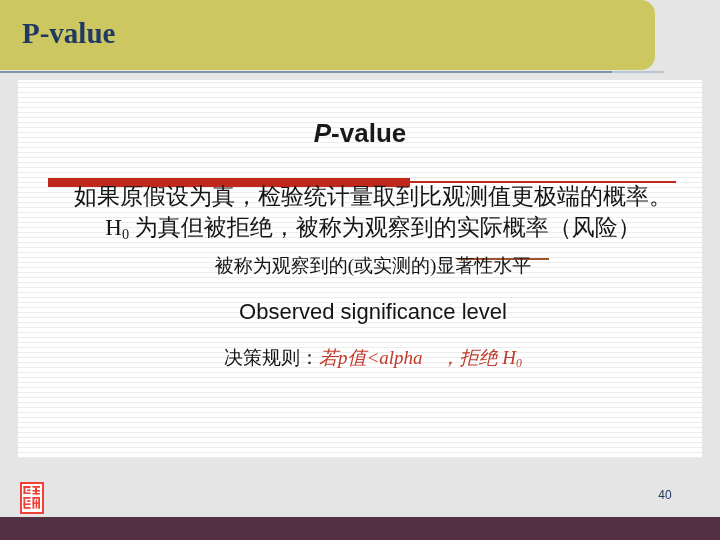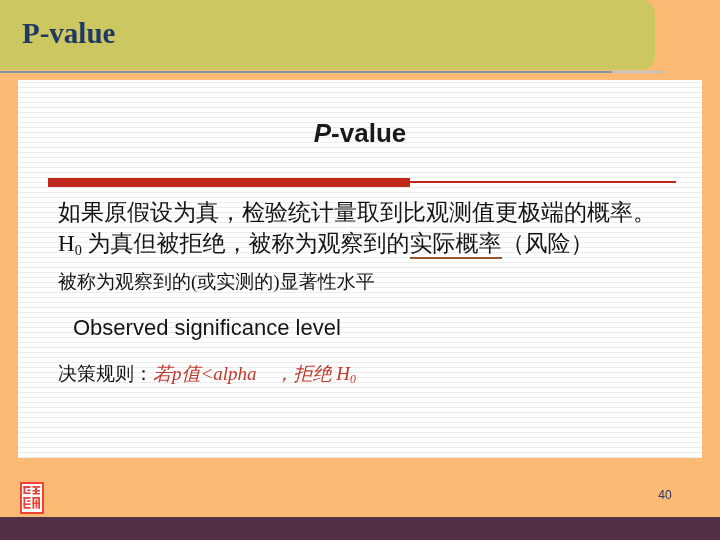--- a/index.html
+++ b/index.html
@@ -14,21 +14,21 @@
     font-family: "Liberation Sans", sans-serif;
     position: relative;
   }
 
   
   #slide {
     position: absolute;
     left: 0; top: 0;
     width: 720px;
     height: 540px;
-    background: #fdba74;
+    background: #e5e5e5;
   }
 
   
   .header-banner {
     position: absolute;
     left: -14px;
     top: 0px;
     width: 669px;
     height: 70px;
     background: #ccc761;
@@ -114,43 +114,44 @@
     top: 181px;
     width: 266px;
     height: 2px;
     background: #c0281c;
   }
 
   
   .body-text {
     position: absolute;
     left: 58px;
-    top: 198px;
+    top: 182px;
     width: 630px;
     color: #141414;
+    text-align: center;
   }
   .para {
     font-family: "Liberation Serif", serif;
     font-size: 23px;
     line-height: 30px;
     margin: 0 0 1px 0;
     text-indent: 0;
     padding-left: 45px;
     white-space: normal;
   }
   .para > .first {
     margin-left: -45px;
   }
   .sub {
     font-size: 0.62em;
     vertical-align: -0.28em;
   }
   .u-red {
     border-bottom: 2px solid #a0522d;
-    padding-bottom: 1px;
+    padding-bottom: 18px;
   }
   .line-en {
     font-family: Liberation Sans, sans-serif;
     font-size: 22px;
     line-height: 31px;
     margin: 15px;
   }
   .rule-line {
     font-family: "Liberation Serif", serif;
     font-size: 19px;

